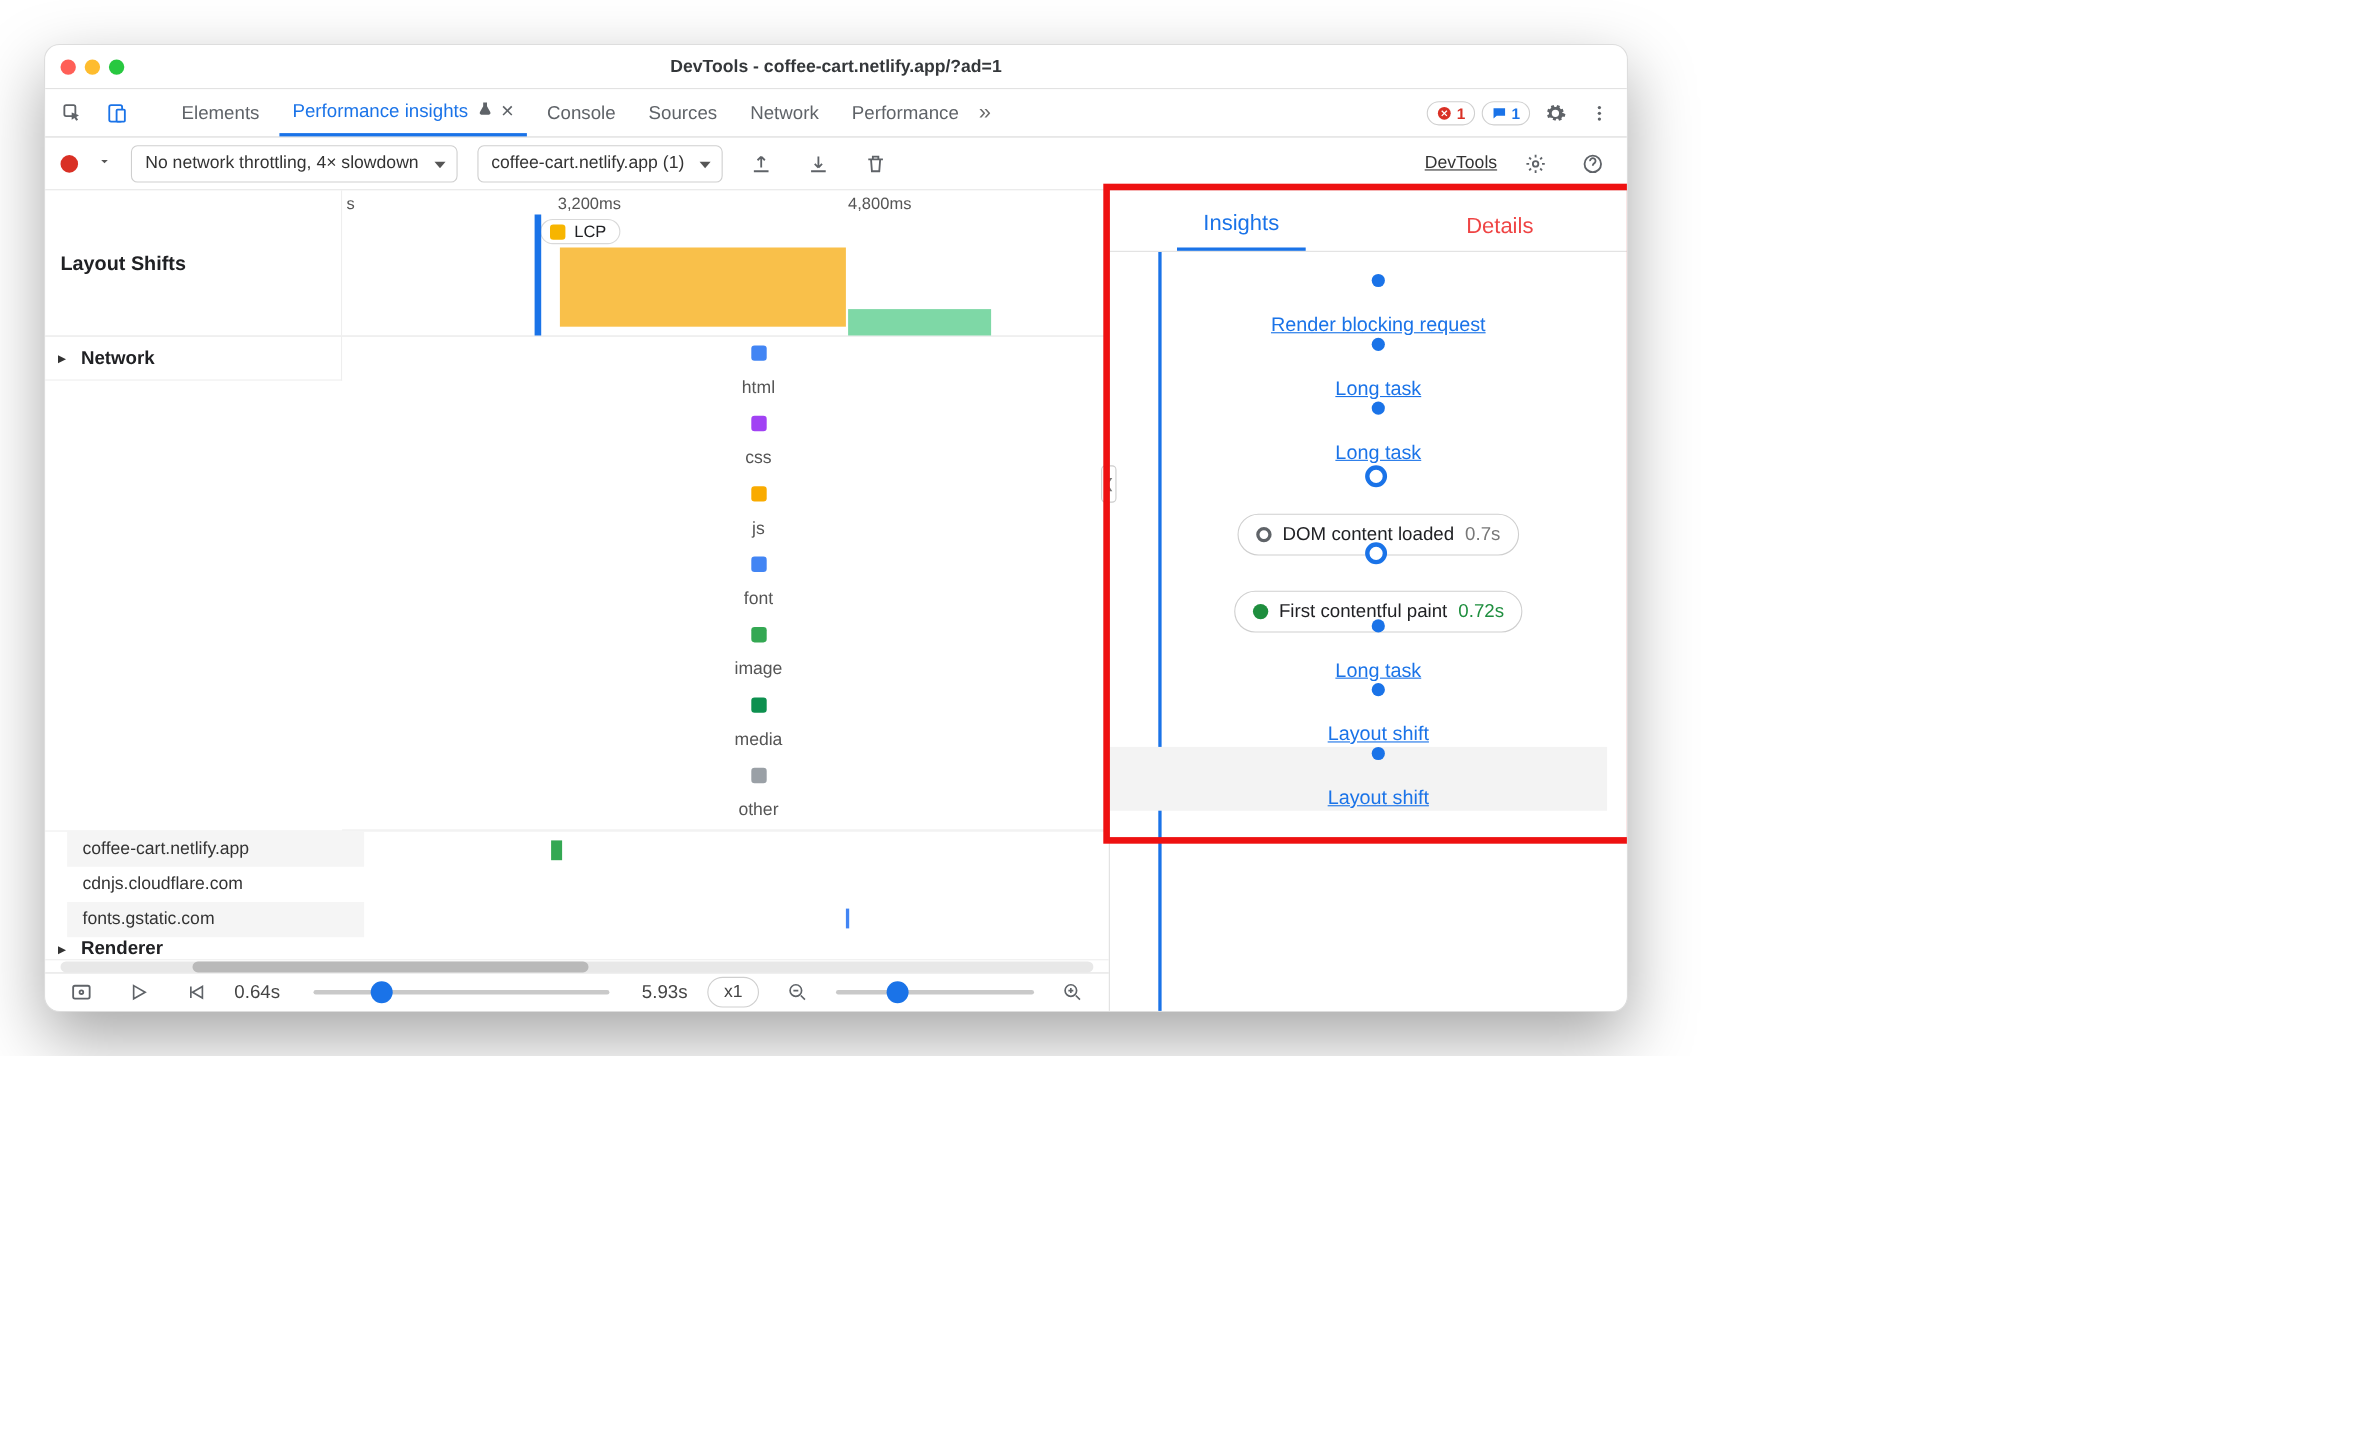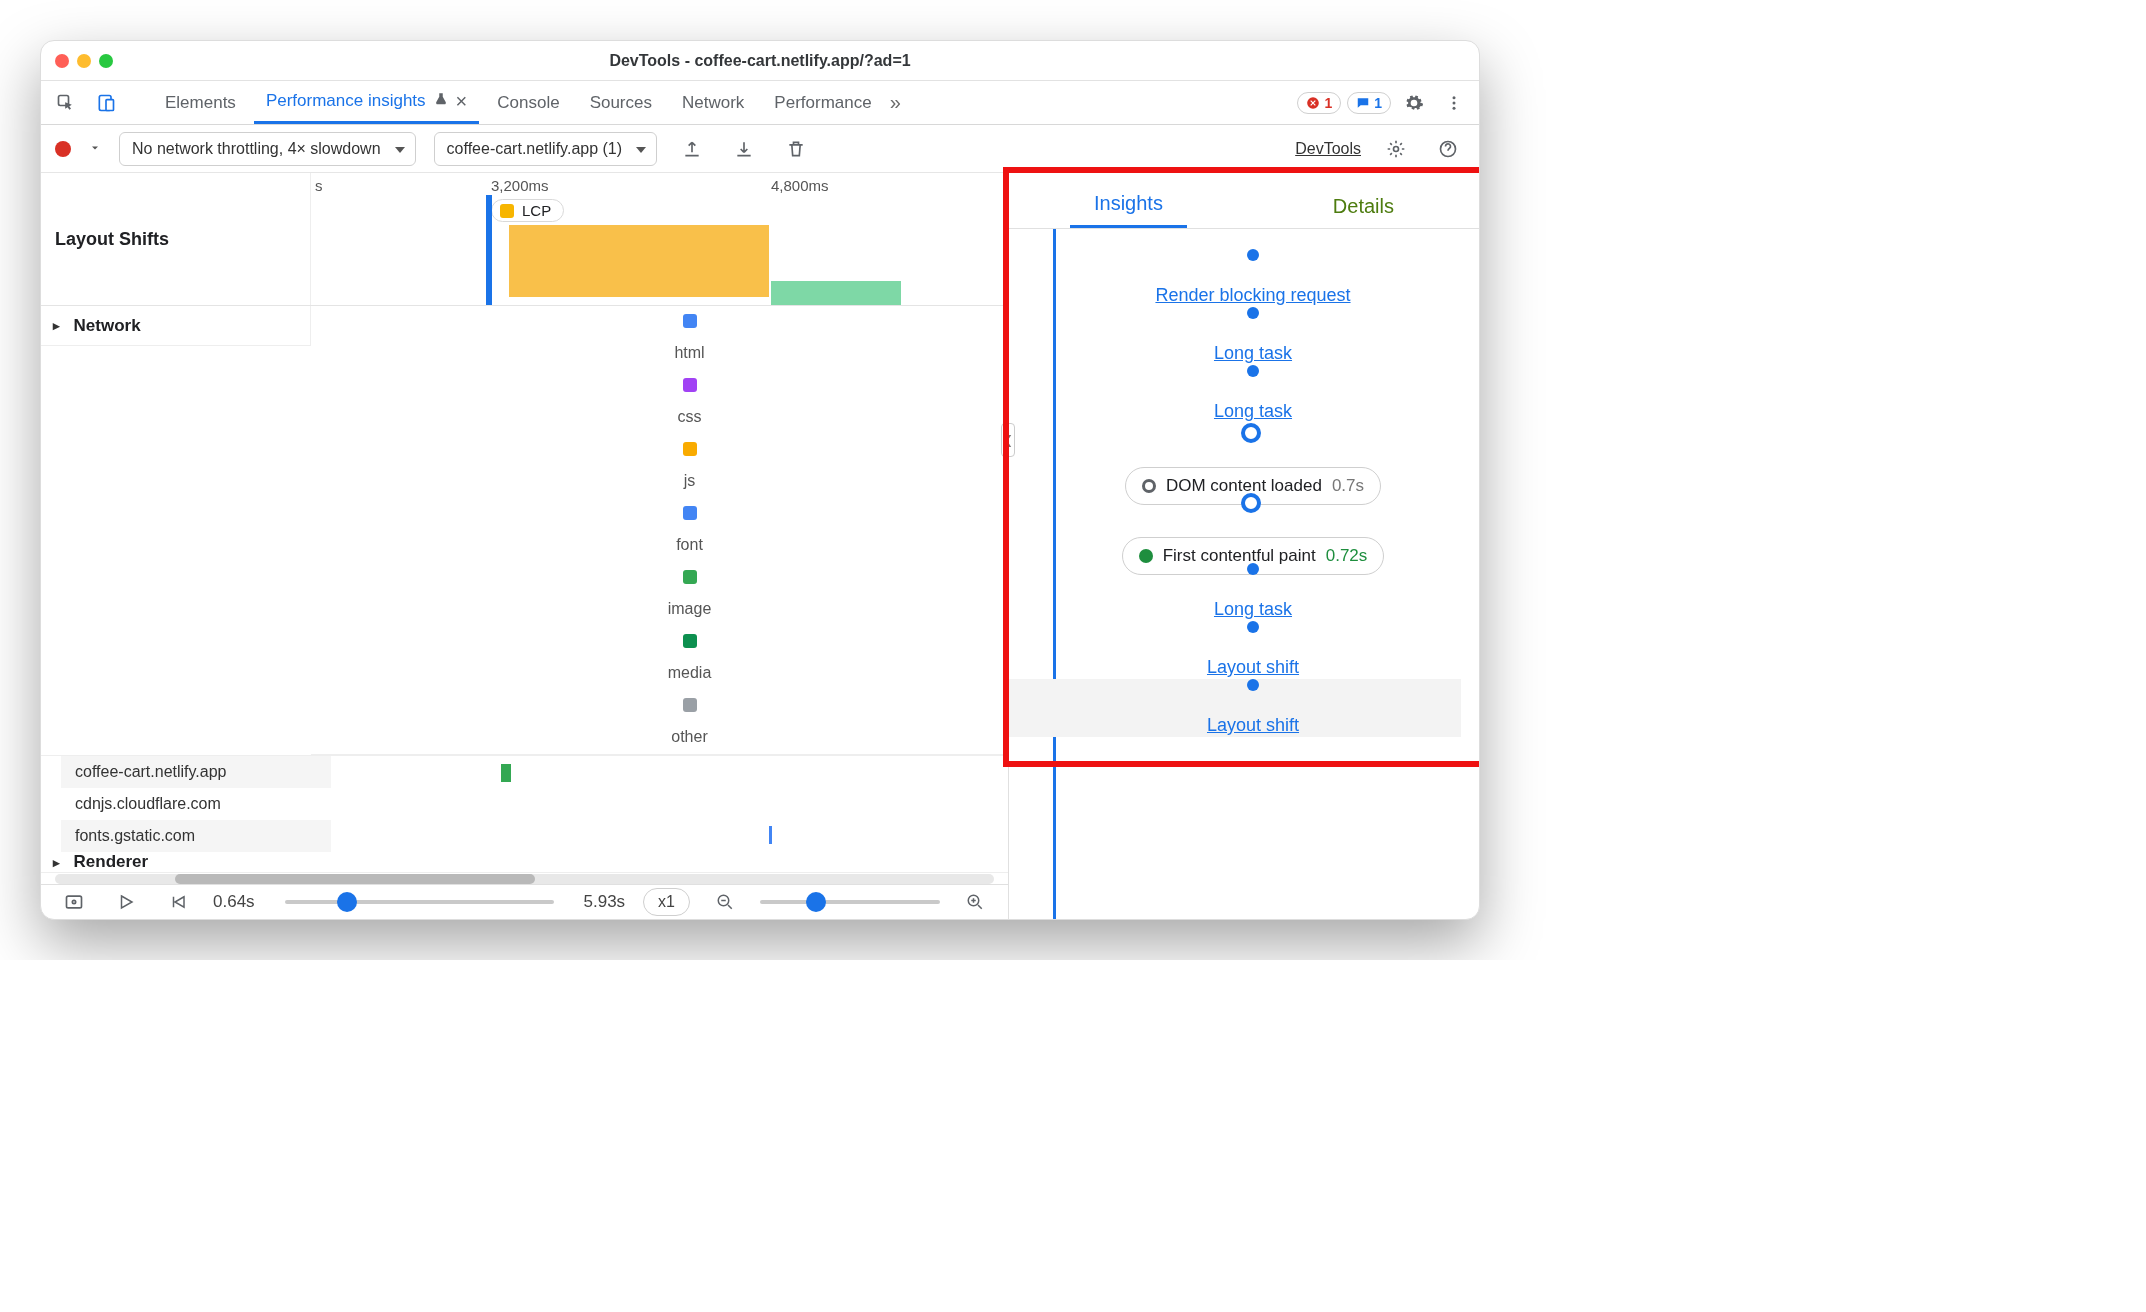--- a/index.html
+++ b/index.html
@@ -73,21 +73,21 @@
 
 .player{height:54px;border-top:1px solid #e0e0e0;display:flex;align-items:center;gap:18px;padding:0 16px;font-size:17px;color:#444;}
 .slider{flex:1;height:4px;background:#c9c9c9;border-radius:2px;position:relative;margin:0 12px;}
 .slider .knob{position:absolute;top:-8px;width:20px;height:20px;border-radius:50%;background:#1a73e8;}
 .zoomslider{width:180px;height:4px;background:#c9c9c9;border-radius:2px;position:relative;}
 .zoomslider .knob{position:absolute;left:46px;top:-8px;width:20px;height:20px;border-radius:50%;background:#1a73e8;}
 .zoombadge{border:1px solid #cfcfcf;border-radius:16px;padding:4px 14px;font-size:16px;}
 
 
 .rtabs{height:56px;display:flex;align-items:flex-end;justify-content:space-around;border-bottom:1px solid #e0e0e0;}
-.rtab{font-size:20px;color:#4d7c0f;padding:0 24px 10px;cursor:pointer;}
+.rtab{font-size:20px;color:#ef4444;padding:0 24px 10px;cursor:pointer;}
 .rtab.active{color:#1a73e8;border-bottom:3px solid #1a73e8;font-weight:500;}
 .insights{flex:1;overflow:auto;padding:20px 18px 20px 0;position:relative;}
 .tlnode{display:flex;align-items:center;gap:24px;height:58px;position:relative;padding-left:36px;flex-direction:column;}
 .vline{position:absolute;left:44px;top:0;bottom:0;width:3px;background:#1a73e8;z-index:0;}
 .dot{width:12px;height:12px;border-radius:50%;background:#1a73e8;z-index:1;flex-shrink:0;}
 .ring{width:20px;height:20px;border-radius:50%;border:4px solid #1a73e8;background:#fff;z-index:1;flex-shrink:0;margin-left:-4px;}
 .ilink{color:#1a73e8;text-decoration:underline;font-size:18px;cursor:pointer;}
 .pill{border:1px solid #cfcfcf;border-radius:22px;padding:8px 16px;display:inline-flex;align-items:center;gap:10px;font-size:17px;background:#fff;}
 .pill .pd{width:14px;height:14px;border-radius:50%;}
 .pill .val{color:#777;}
@@ -220,21 +220,21 @@
       </span>
   </div>
 
   <div class="main">
     <div class="left">
 
       <div class="tlwrap">
         <div class="lab">Layout Shifts</div>
         <div class="tlz">
           <span class="tick" style="left:4px">s</span>
-          <span class="tick" style="left:180px">3,200ms</span>
+          <span class="tick" style="left:196px">3,200ms</span>
           <span class="tick" style="left:460px">4,800ms</span>
           <div class="lcp-pill">
               <span class="sw"></span>
               <span>LCP</span>
             </div>
           <div class="lcp-fill"></div>
           <div class="green-fill"></div>
           <div class="blue-line"></div>
           <div class="thumb sel"></div>
           <div class="thumb plain"></div>

